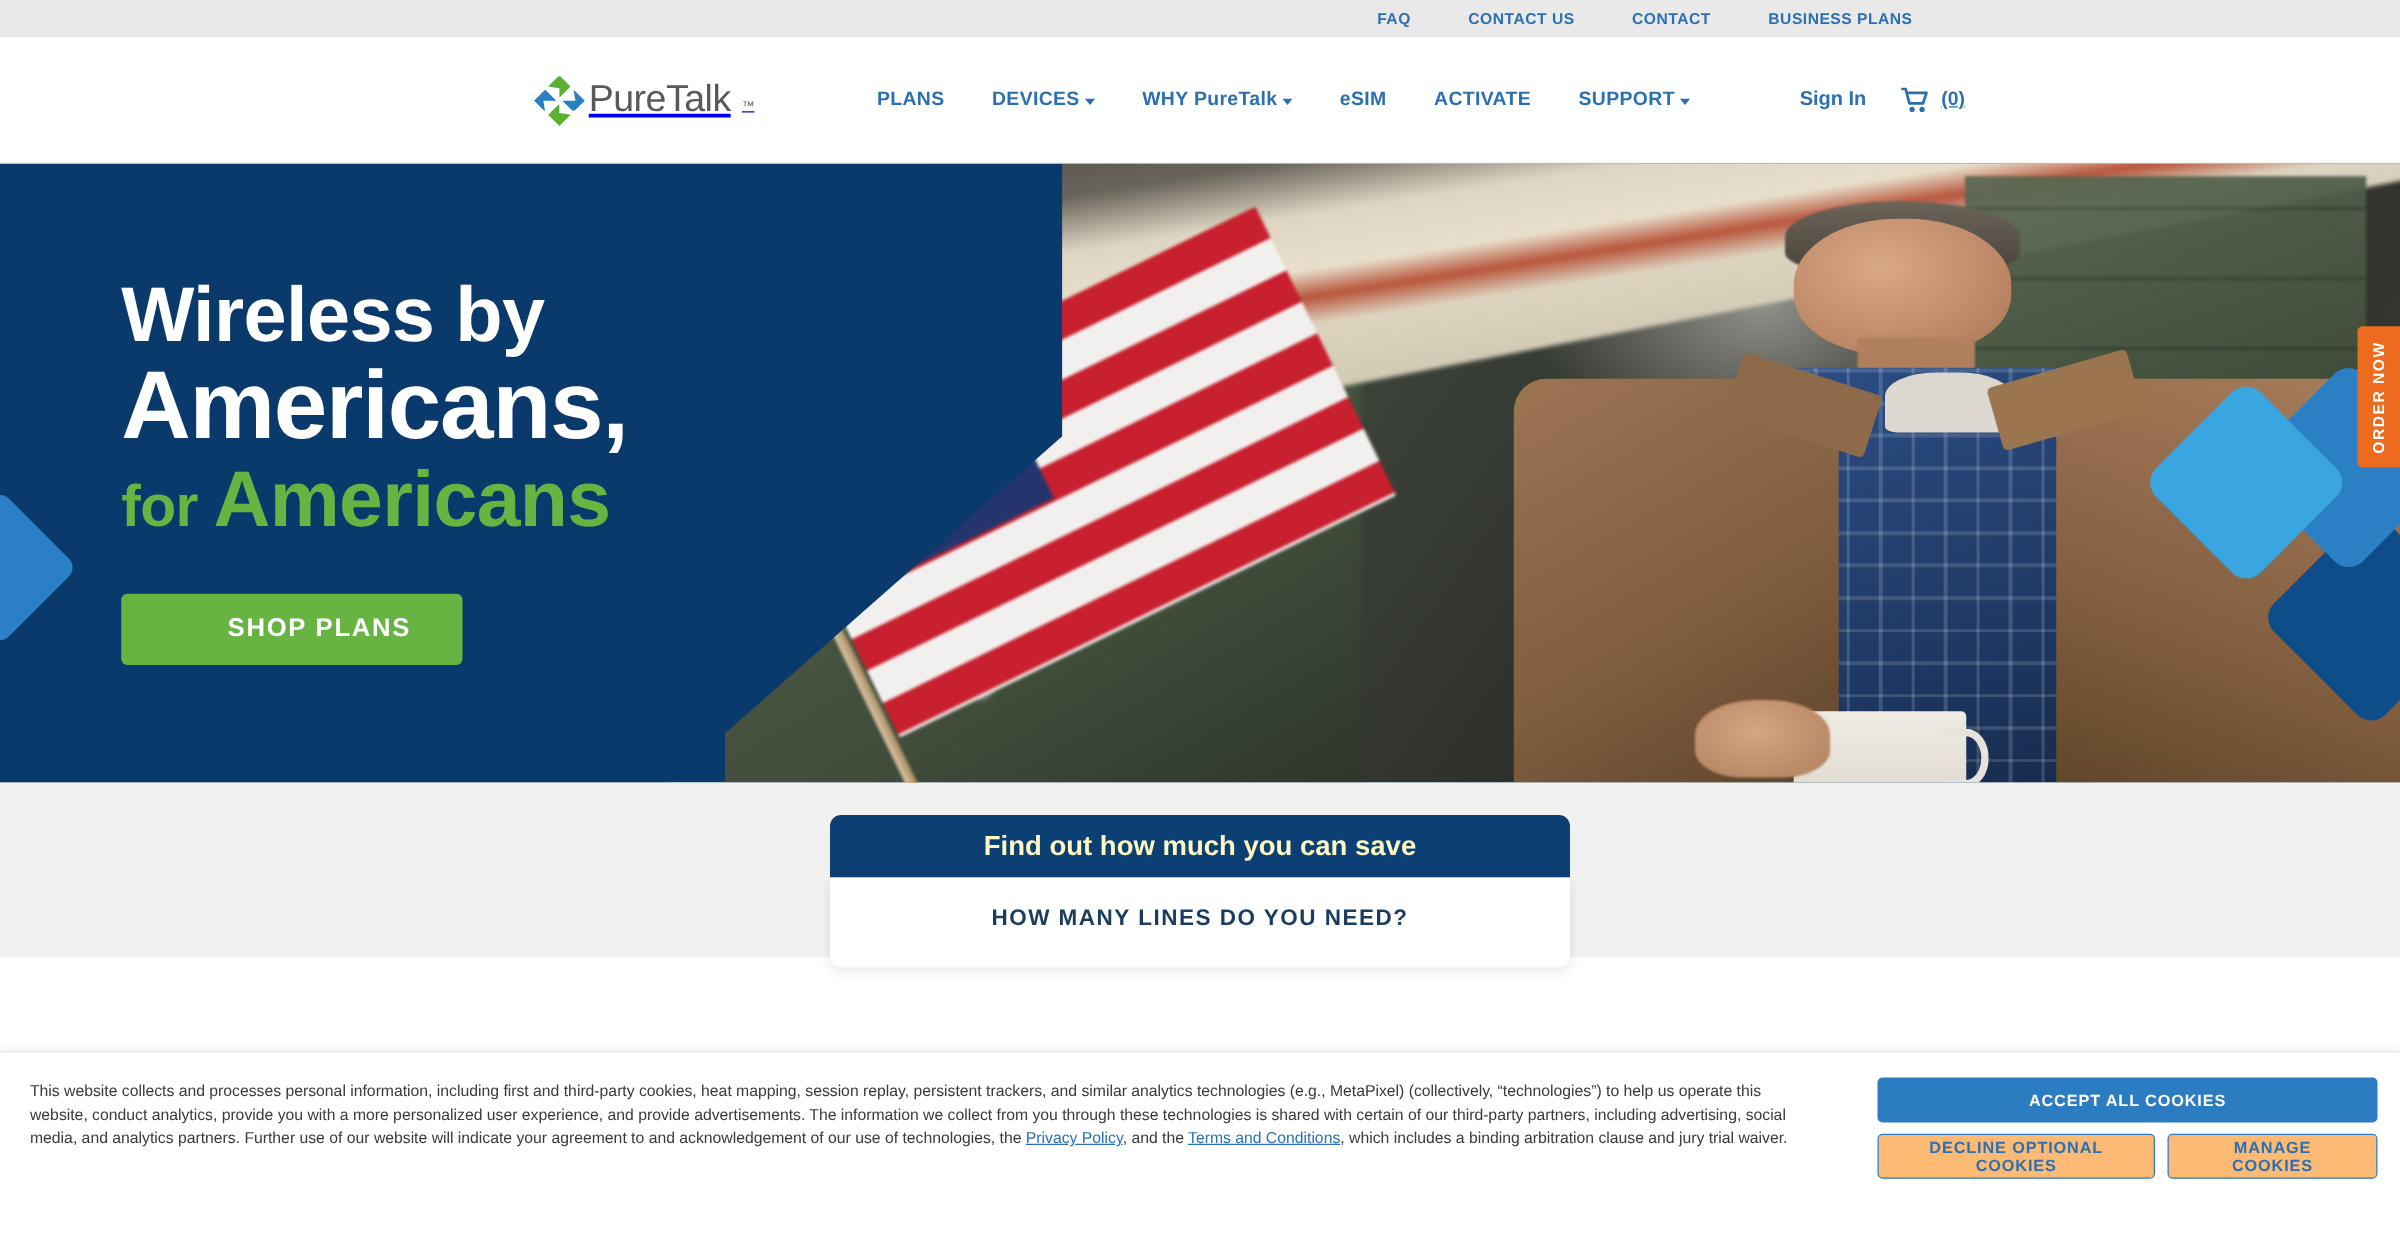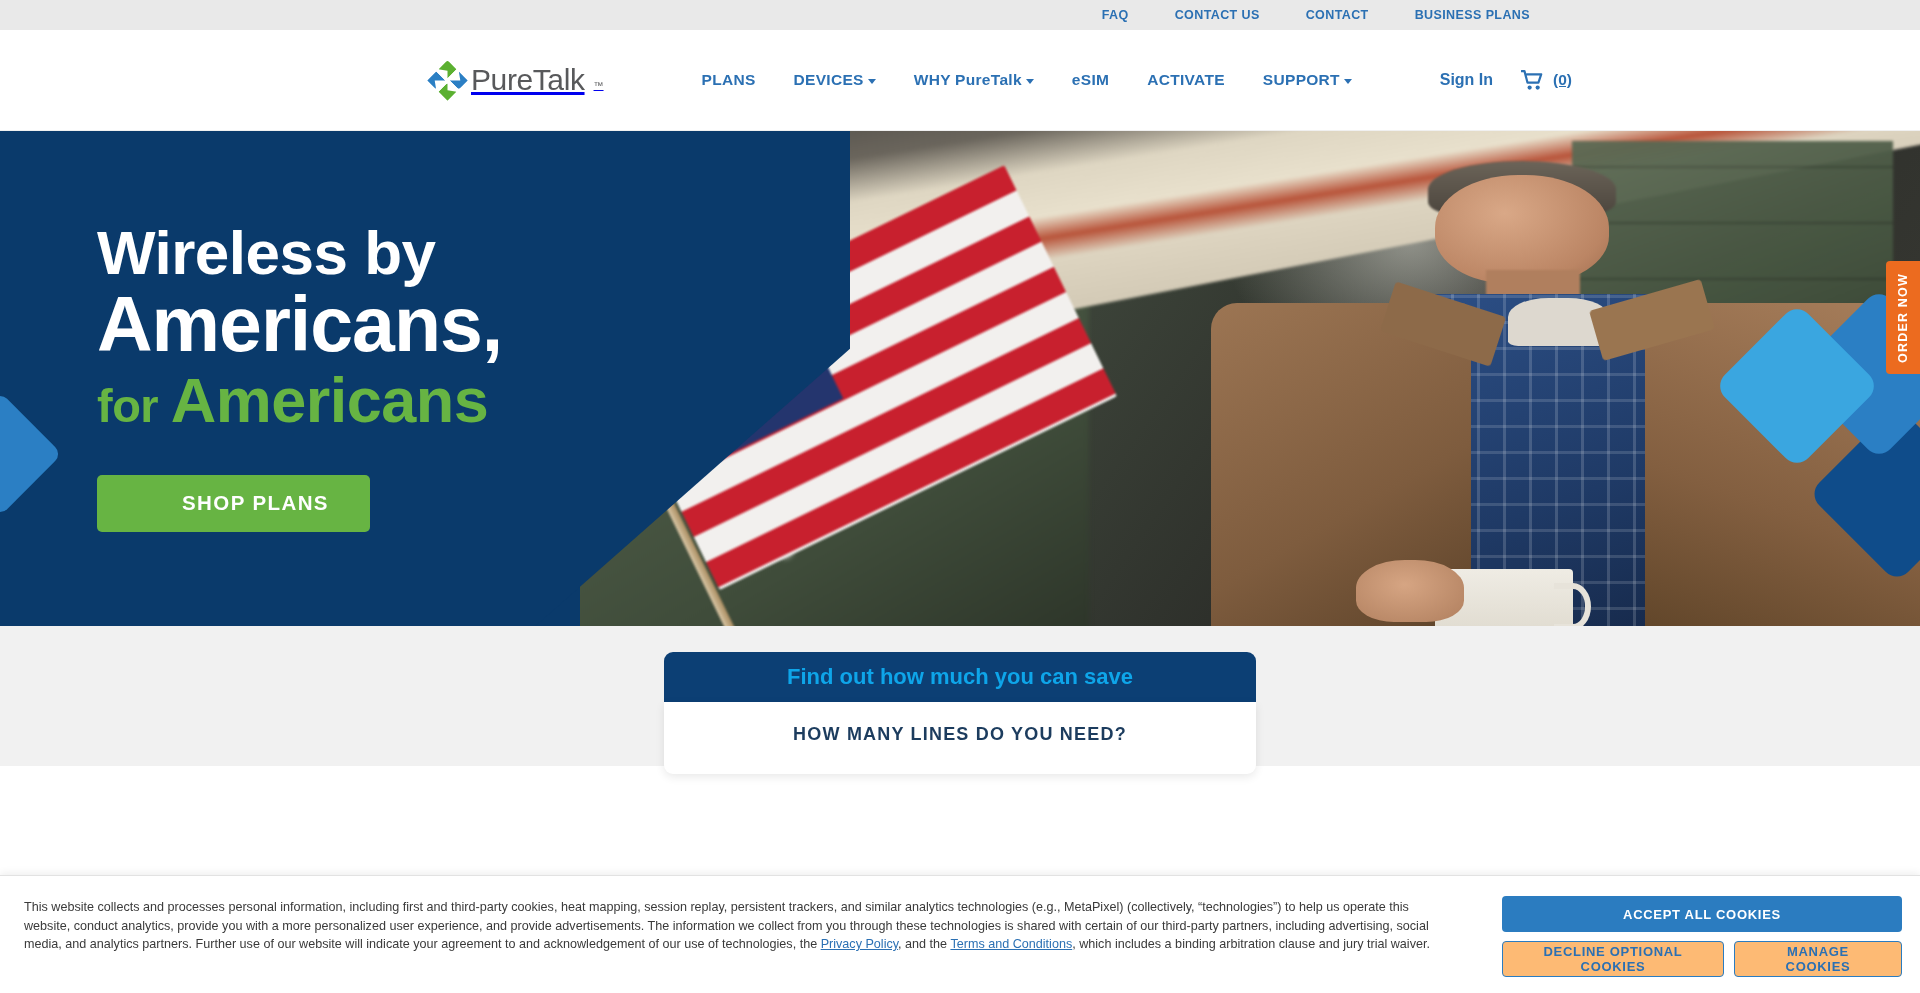--- a/index.html
+++ b/index.html
@@ -254,34 +254,34 @@
   .save-section {
     position: relative; background: #f1f1f1; height: 140px;
   }
   .save-card {
     position: absolute; left: 50%; transform: translateX(-50%); top: 26px;
     width: 592px;
   }
   .save-card-head {
     height: 50px; background: #0c3f74; border-radius: 9px 9px 0 0;
     display: flex; align-items: center; justify-content: center;
-    color: #0ea5e9; font-size: 22px; font-weight: bold;
+    color: #fef9c3; font-size: 22px; font-weight: bold;
   }
   .save-card-body {
     background: #ffffff; border-radius: 0 0 9px 9px; height: 72px;
     padding-top: 22px; text-align: center;
     box-shadow: 0 3px 10px rgba(0,0,0,.09);
   }
   .save-card-q {
     font-size: 18px; font-weight: bold; letter-spacing: 1.2px; color: #1c3c5e;
   }
 
   
   .cookie {
-    position: absolute; left: 0; bottom: 0; width: 1920px; height: 118px;
+    position: absolute; left: 0; bottom: 0; width: 1920px; height: 152px;
     background: #ffffff; border-top: 1px solid #e2e2e2;
     display: flex; align-items: flex-start; z-index: 30;
     box-shadow: 0 -2px 8px rgba(0,0,0,.07);
   }
   .cookie-text {
     width: 1470px; padding: 22px 24px 0 24px;
     font-size: 12.6px; line-height: 1.47; color: #3a3a3a;
   }
   .cookie-text a { color: #2b70b3; text-decoration: underline; }
   .cookie-actions {

